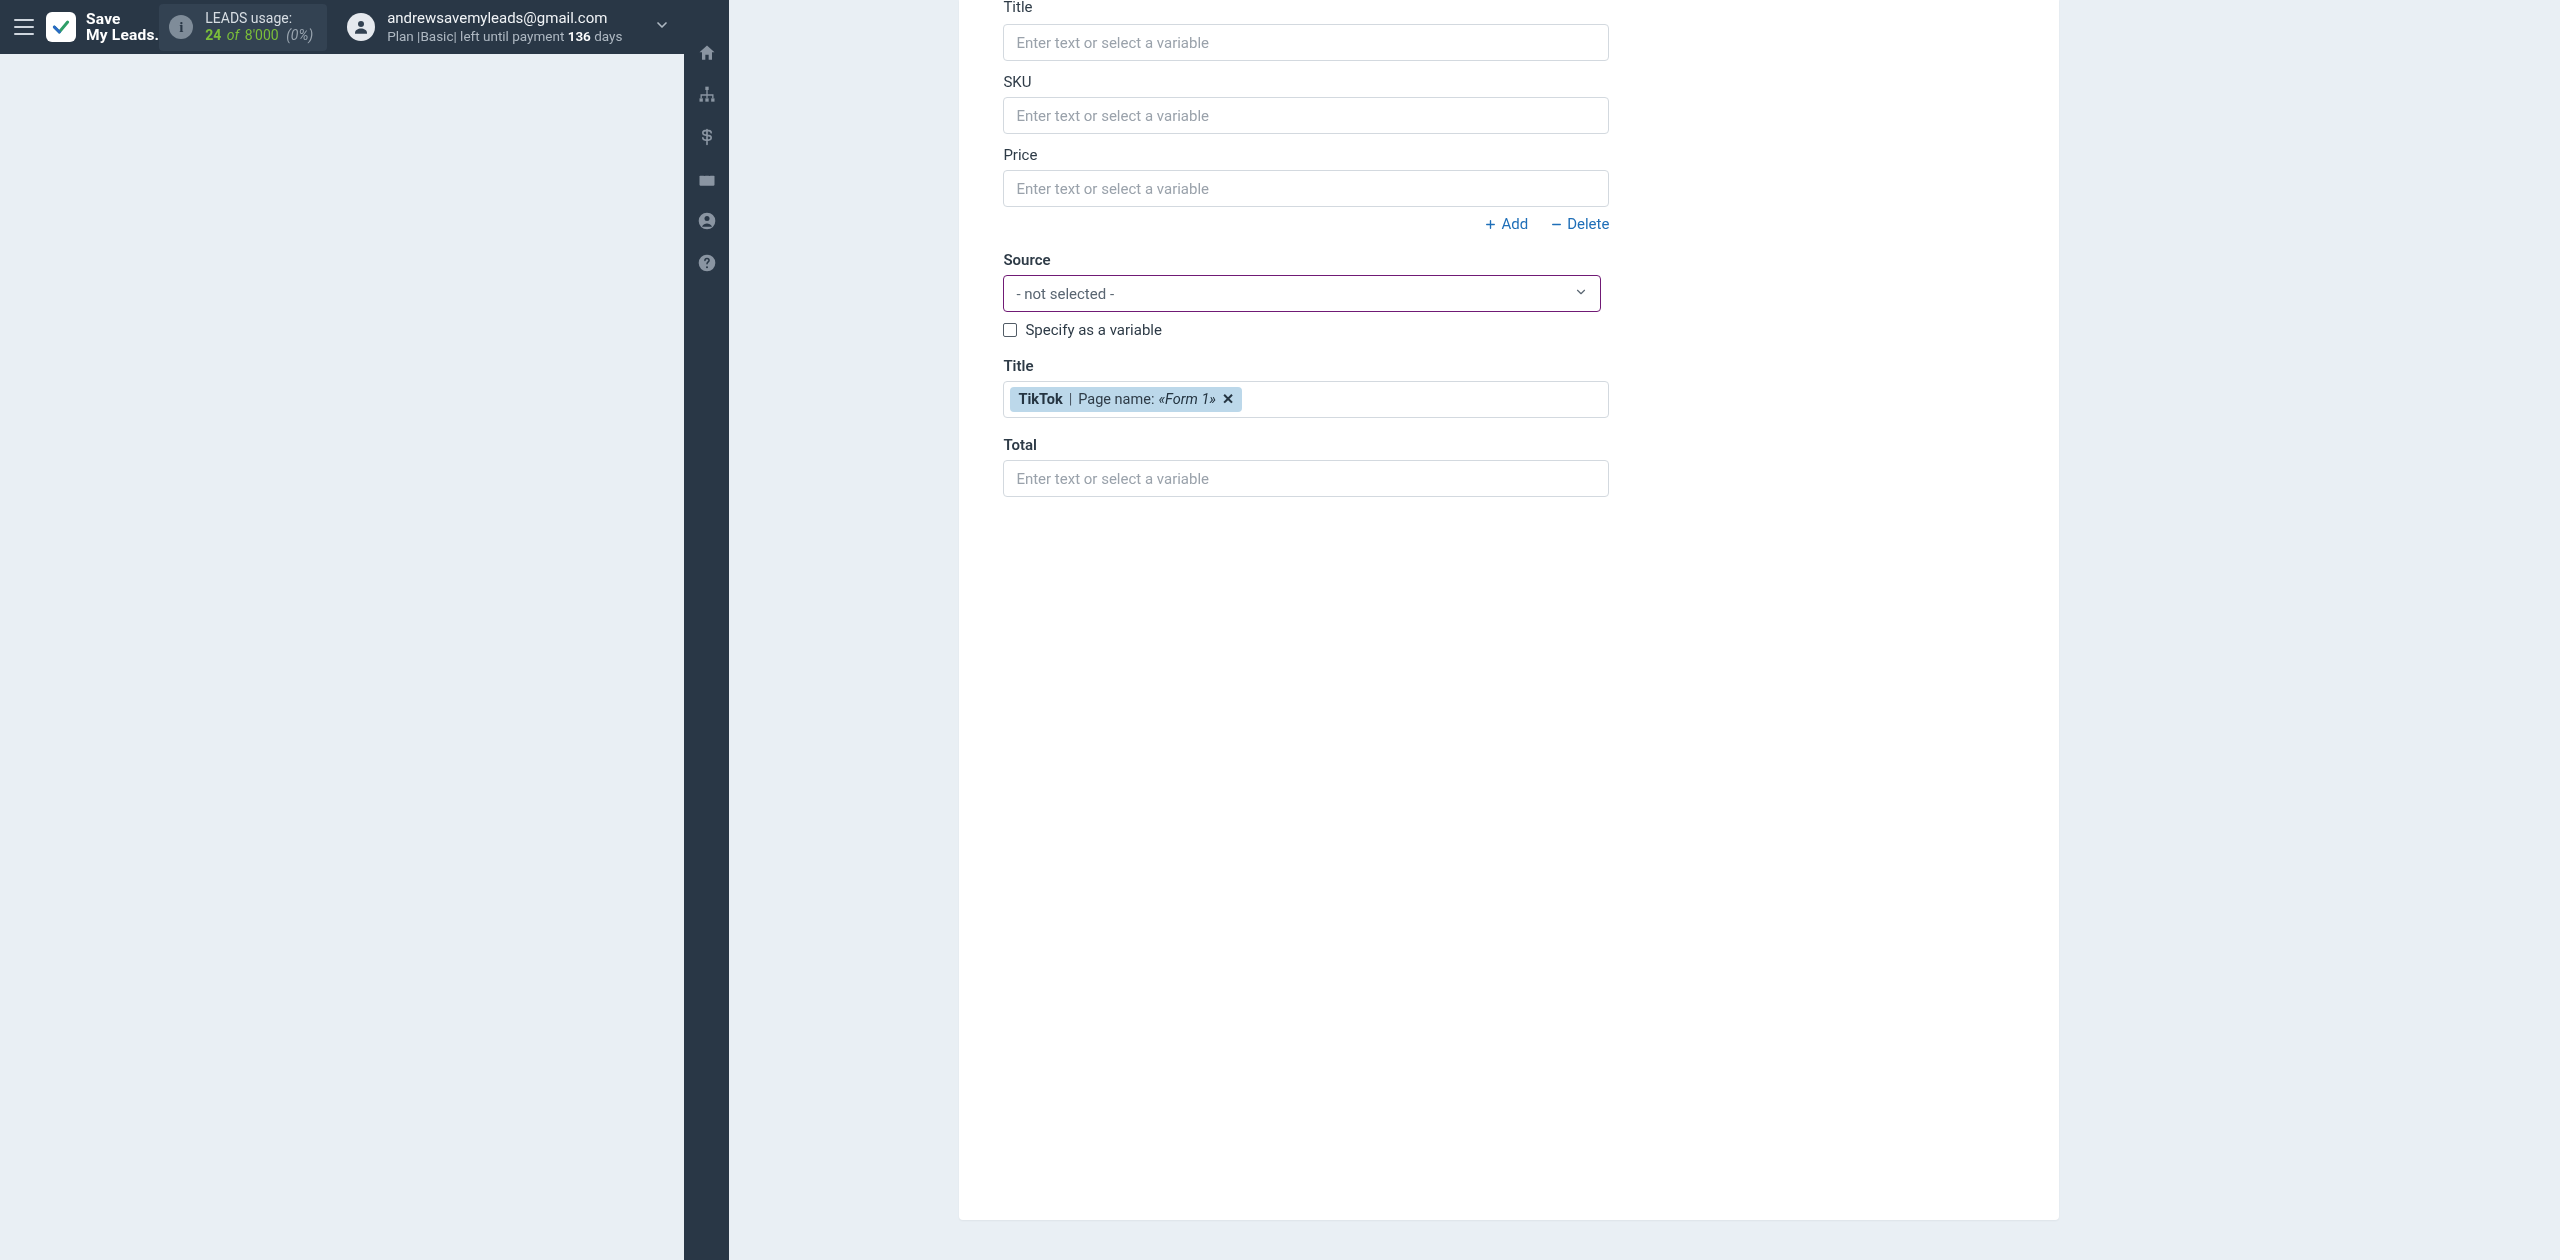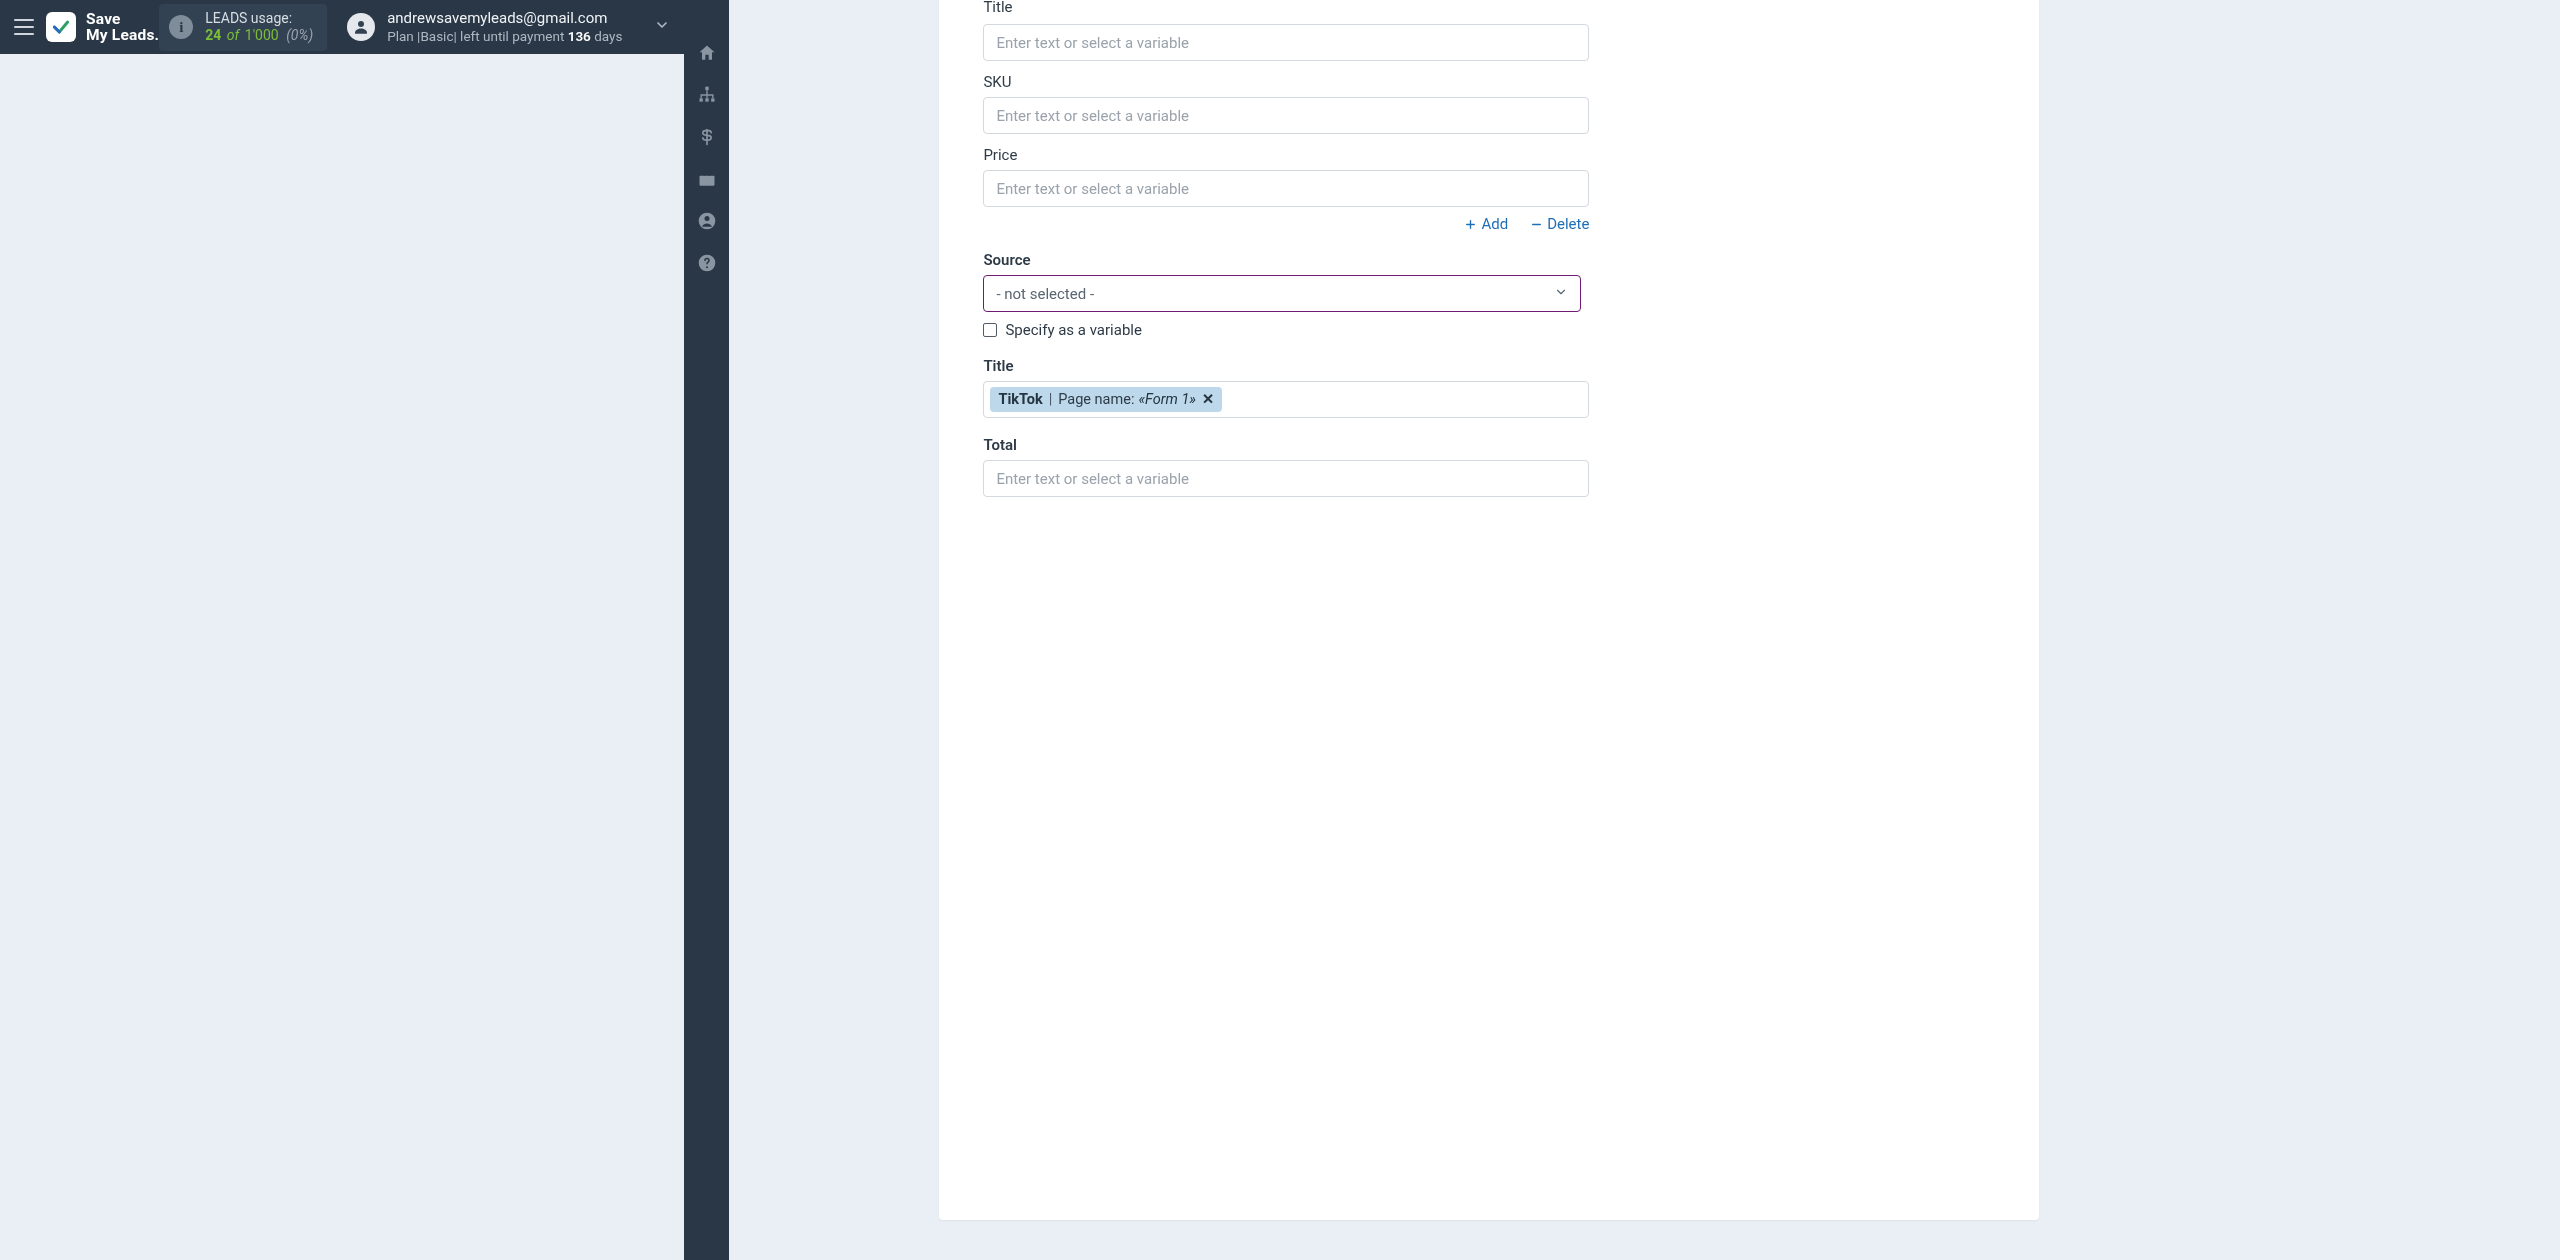--- a/index.html
+++ b/index.html
@@ -32,21 +32,21 @@
 .avatar { width: 28px; height: 28px; background: #e5e9ee; border-radius: 50%; display: flex; align-items: center; justify-content: center; }
 .avatar svg { width: 18px; height: 18px; fill: #334252; }
 .account-text { line-height: 1.25; }
 .account-email { font-size: 15px; color: #f0f3f6; }
 .account-plan { font-size: 13.5px; color: #aeb8c2; }
 .account-plan .days-num { color: #fff; font-weight: 600; }
 .header-caret { margin-left: 12px; color: #aeb8c2; }
 .header-caret svg { width: 16px; height: 16px; }
 
 
-.body { flex: 1; display: flex; }
+.body { flex: 1; display: flex; gap: 20px; }
 .sidebar { width: 45px; background: #293746; display: flex; flex-direction: column; align-items: center; padding-top: 32px; gap: 0; }
 .side-item { width: 45px; height: 42px; display: flex; align-items: center; justify-content: center; cursor: pointer; }
 .side-item svg { width: 20px; height: 20px; fill: #8a95a2; }
 
 .main { flex: 1; padding: 0 0 40px 0; display: flex; justify-content: flex-start; }
 .card { background: #fff; width: 1100px; margin-left: 210px; border-radius: 0 0 4px 4px; box-shadow: 0 1px 2px rgba(0,0,0,.05); padding: 0 0 26px 0; position: relative; }
 
 .form-inner { padding: 0 44px 0 44px; }
 
 .label { font-size: 15px; color: #2e3b47; margin-top: 12px; margin-bottom: 6px; }
@@ -108,21 +108,21 @@
     </div>
 
     <div class="header-right">
       <div class="usage-pill">
         <div class="info-circle">i</div>
         <div class="usage-text">
           <div class="usage-line1">LEADS usage:</div>
           <div class="usage-line2">
             <span class="used">24</span>
             <span class="of">of</span>
-            <span class="total">1'000</span>
+            <span class="total">8'000</span>
             <span class="pct">(0%)</span>
           </div>
         </div>
       </div>
 
       <div class="account">
         <div class="avatar">
           <svg viewBox="0 0 24 24">
               <circle cx="12" cy="8" r="4"></circle>
               <path d="M4 20c0-4 4-6 8-6s8 2 8 6v1H4z"></path>

